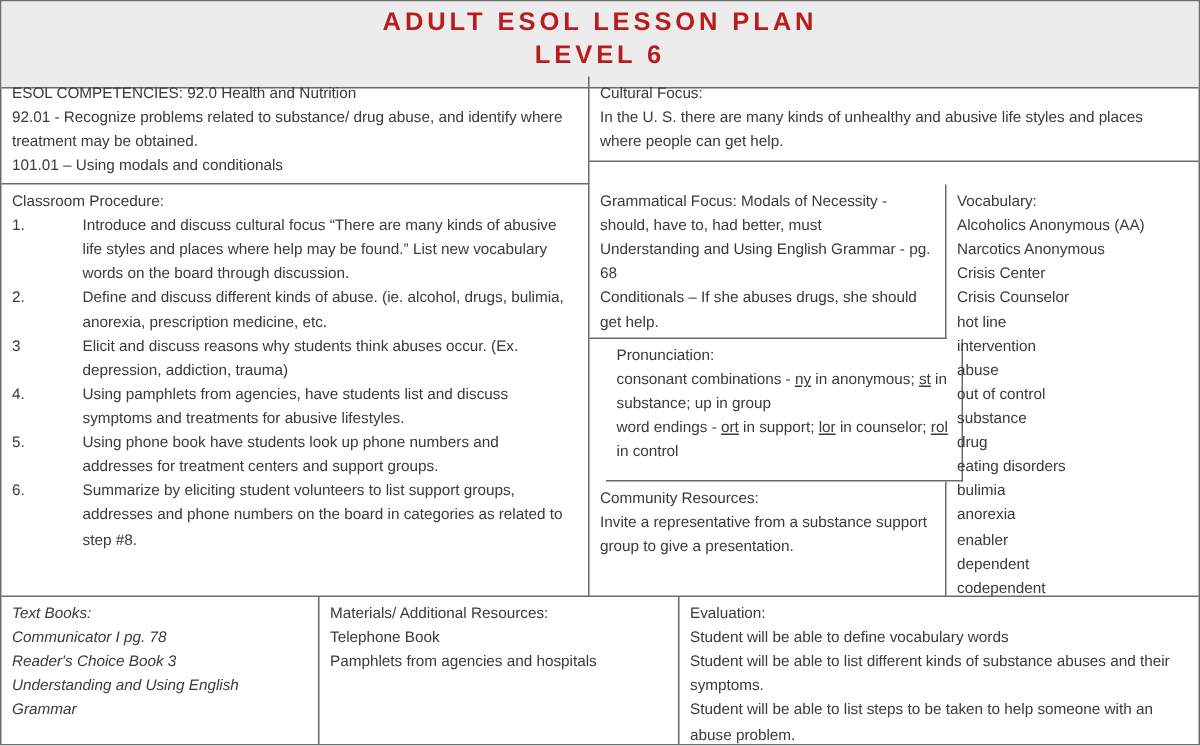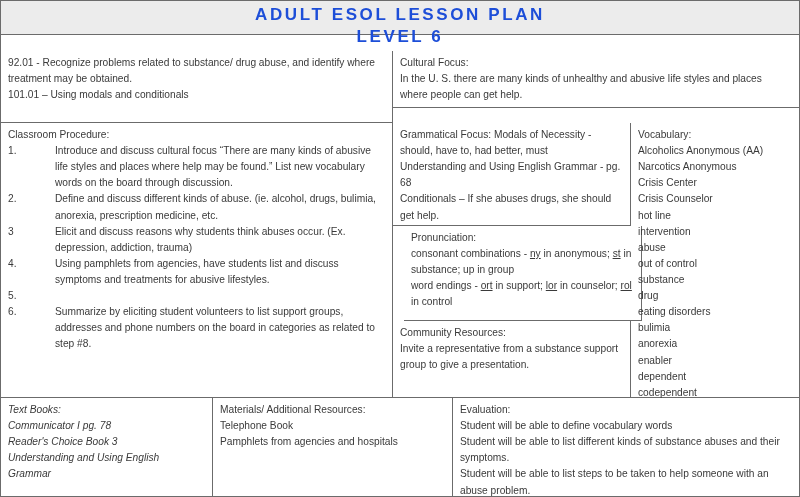--- a/index.html
+++ b/index.html
@@ -1,22 +1,22 @@
 <!DOCTYPE html>
 <html><head>
   <meta charset="utf-8">
   <style>
     * { box-sizing: border-box; margin: 0; padding: 0; }
     html, body { width: 800px; height: 497px; background: #ffffff; overflow: hidden; }
     body { font-family: "Liberation Sans", sans-serif; color: #3a3a3a; font-size: 10.2px; line-height: 1.58; }
     .page { position: relative; width: 800px; height: 497px; border: 1px solid #6b6b6b; }
     .header {
-      position: absolute; left: 0; top: 0; width: 798px; height: 34px;
+      position: absolute; left: 0; top: 0; width: 798px; height: 58px;
       background: #ececec; border-bottom: 1px solid #6b6b6b;
-      text-align: center; font-weight: bold; color: #1d4ed8;
+      text-align: center; font-weight: bold; color: #b91c1c;
       font-size: 17px; letter-spacing: 2.6px; line-height: 22px; padding-top: 3px;
     }
     .cell { position: absolute; padding: 4px 7px; border-color: #6b6b6b; border-style: solid; border-width: 0; }
     .r1-left { left: 0; top: 50px; width: 392px; height: 72px; border-right-width: 1px; border-bottom-width: 1px; }
     .r1-right { left: 392px; top: 50px; width: 406px; height: 57px; border-bottom-width: 1px; }
     .proc { left: 0; top: 122px; width: 392px; height: 275px; border-right-width: 1px; border-bottom-width: 1px; }
     .gram { left: 392px; top: 122px; width: 238px; height: 103px; border-right-width: 1px; border-bottom-width: 1px; }
     .pron { left: 392px; top: 225px; width: 238px; height: 95px; border-right-width: 1px; border-bottom-width: 1px; margin-left: 11px; }
     .comm { left: 392px; top: 320px; width: 238px; height: 77px; border-right-width: 1px; border-bottom-width: 1px; }
     .vocab { left: 630px; top: 122px; width: 168px; height: 275px; border-bottom-width: 1px; }
@@ -34,20 +34,21 @@
 <body>
 
 <div class="page">
 
   <div class="header">
     <div>ADULT ESOL LESSON PLAN</div>
     <div>LEVEL 6</div>
   </div>
 
   <div class="cell r1-left">
+    <span class="line">ESOL COMPETENCIES: 92.0 Health and Nutrition</span>
     <span class="line">92.01 - Recognize problems related to substance/ drug abuse, and identify where treatment may be obtained.</span>
     <span class="line">101.01 – Using modals and conditionals</span>
   </div>
 
   <div class="cell r1-right">
     <span class="line">Cultural Focus:</span>
     <span class="line">In the U. S. there are many kinds of unhealthy and abusive life styles and places where people can get help.</span>
   </div>
 
   <div class="cell proc">
@@ -64,20 +65,21 @@
       <li class="step">
         <span class="step-num">3</span>
         <span class="step-text">Elicit and discuss reasons why students think abuses occur.  (Ex. depression,  addiction, trauma)</span>
       </li>
       <li class="step">
         <span class="step-num">4.</span>
         <span class="step-text">Using pamphlets from agencies,  have students list and discuss symptoms and treatments for abusive lifestyles.</span>
       </li>
       <li class="step">
         <span class="step-num">5.</span>
+        <span class="step-text">Using phone book have students look up phone numbers and addresses for treatment centers and support groups.</span>
       </li>
       <li class="step">
         <span class="step-num">6.</span>
         <span class="step-text">Summarize by eliciting student volunteers to list support groups, addresses and phone numbers on the board in categories as related to step #8.</span>
       </li>
     </ol>
   </div>
 
   <div class="cell gram">
     <span class="line">Grammatical Focus: Modals of Necessity - should, have to, had better,  must</span>

